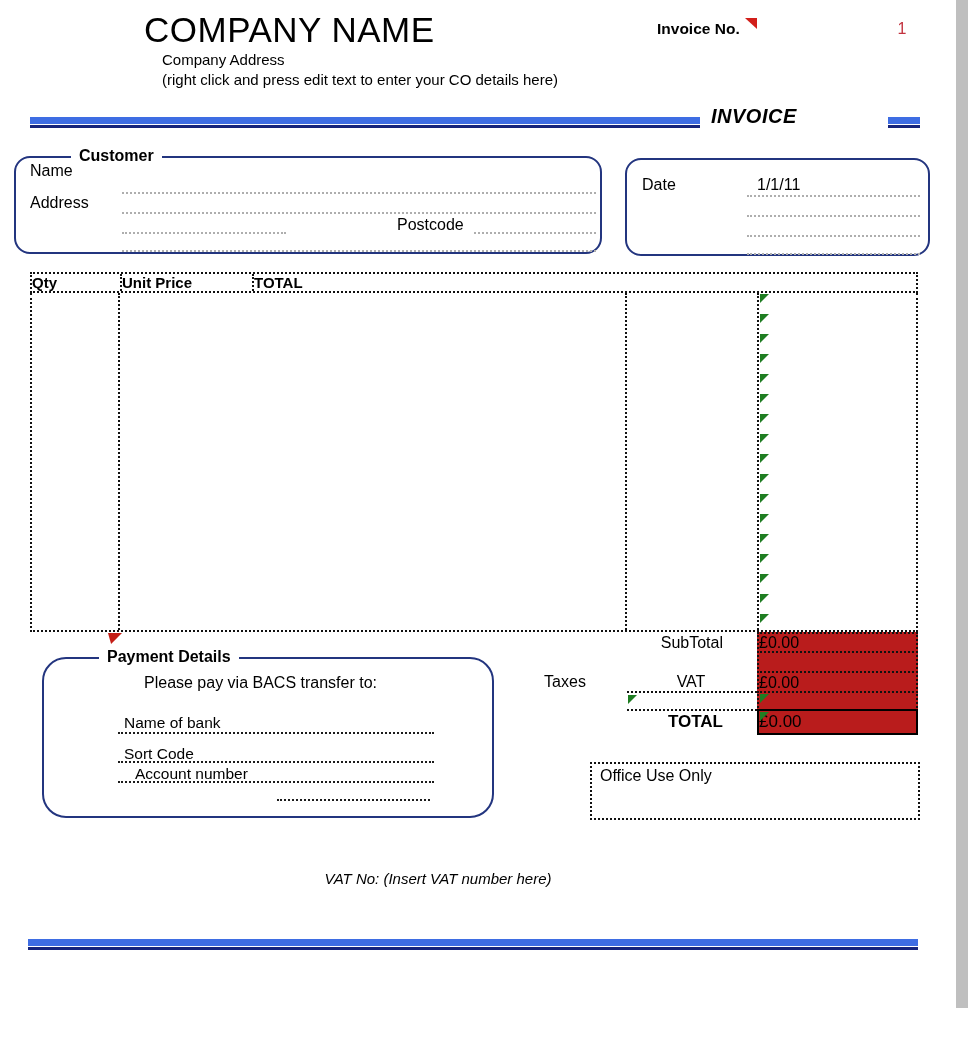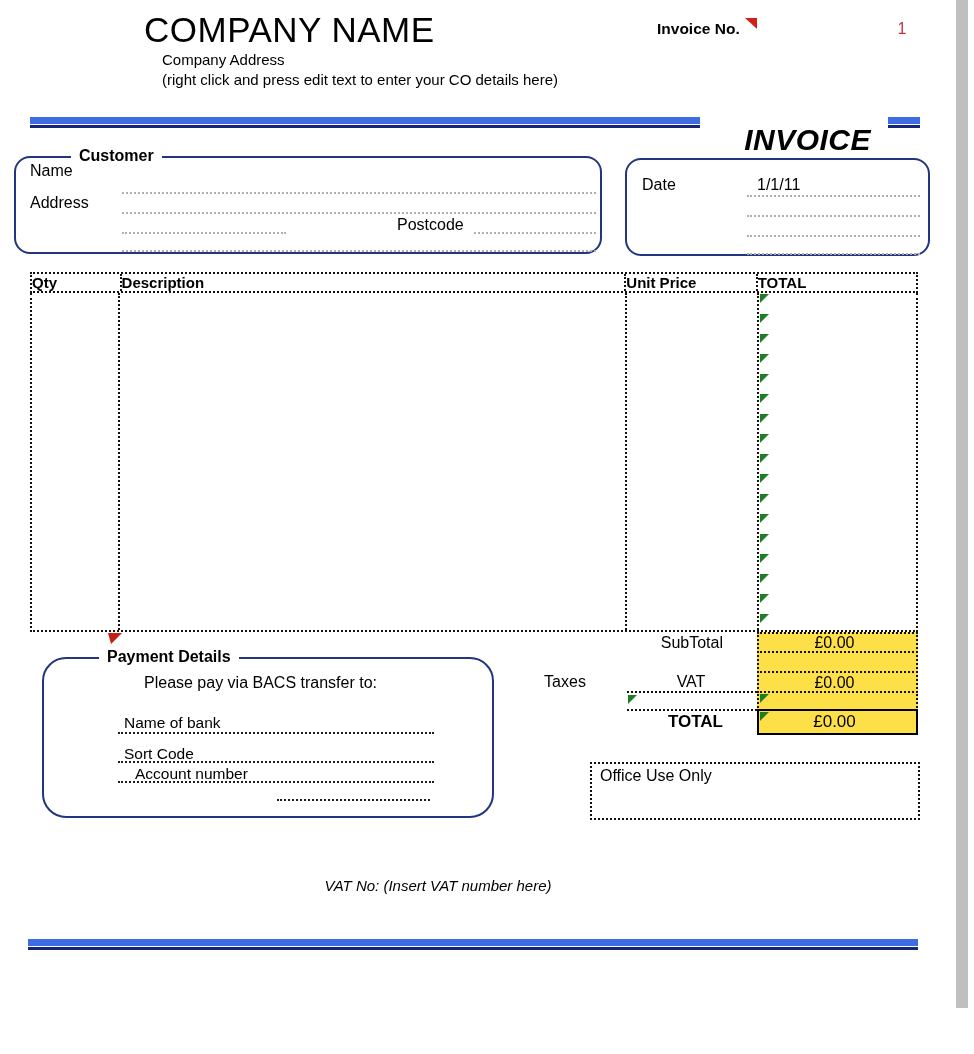--- a/index.html
+++ b/index.html
@@ -25,22 +25,22 @@
     clip-path: polygon(0 0, 100% 0, 100% 100%);
   }
   .invoice-no-flag { left:745px; top:18px; }
   .invoice-no-value { left:890px; top:20px; width:24px; font-size:16px; color:#c3333f; text-align:center; }
 
   
   .rule-blue { background:#3e6de3; height:7px; }
   .rule-navy { background:#16247c; height:3px; margin-top:1px; }
   .banner-long { left:30px; top:117px; width:670px; }
   .banner-short-top { left:888px; top:117px; width:32px; }
-  .invoice-title { left:711px; top:105px; width:160px; text-align:right;
-    font-size:30px; font-weight:bold; font-style:italic; letter-spacing:.5px;margin-top:18px; }
+  .invoice-title { left:711px; top:105px; width:160px; text-align:left;
+    font-size:20px; font-weight:bold; font-style:italic; letter-spacing:.5px; }
 
   
   .roundbox { border:2.5px solid #23357f; border-radius:16px; background:#fff; }
   .legend { position:absolute; top:-11px; background:#fff; padding:0 8px;
     font-size:16px; font-weight:bold; white-space:nowrap; }
   .customer-box { left:14px; top:156px; width:588px; height:98px;padding-left:41px; }
   .customer-box .legend { left:55px; }
   .date-box { left:625px; top:158px; width:305px; height:98px; }
 
   .lbl { position:absolute; font-size:16px; }
@@ -62,21 +62,21 @@
   .vsep-1 { left:86px; } .vsep-2 { left:593px; } .vsep-3 { left:725px; }
 
   .flag-green {
     position:absolute; width:9px; height:9px; background:#1f7d22;
     clip-path: polygon(0 0, 100% 0, 0 100%);
   }
 
   
   .tot-label { position:absolute; font-size:16px; text-align:right; }
   .val-cell { position:absolute; left:757px; width:161px; border:2px dotted #111;
-    font-size:16px; text-align:center; padding-right:6px; background:#fde047; }
+    font-size:16px; text-align:left; padding-right:6px; background:#b91c1c; }
   .cell-sub   { top:632px; height:21px; line-height:18px; }
   .cell-gap1  { top:651px; height:22px; }
   .cell-vat   { top:671px; height:22px; line-height:19px; }
   .cell-gap2  { top:691px; height:20px; }
   .cell-grand { top:709px; height:26px; line-height:22px;
     border:2.5px solid #000; font-size:17px; }
   .vat-underline { position:absolute; left:627px; top:691px; width:130px; height:20px;
     border-top:2px dotted #111; border-bottom:2px dotted #111; }
 
   .flag-red-down { width:14px; height:11px; background:#c41e17;
@@ -86,21 +86,21 @@
   .payment-box { left:42px; top:657px; width:452px; height:161px; border-radius:24px; }
   .payment-box .legend { left:55px; }
   .pay-instruction { position:absolute; left:100px; top:15px; font-size:16px; }
   .pay-lbl { position:absolute; font-size:15.5px; }
 
   
   .office-box { left:590px; top:762px; width:330px; height:58px;
     border:2px dotted #111; font-size:16px; padding:3px 8px; }
 
   
-  .note { left:0; top:0; width:876px; text-align:center; font-size:15px; font-style:italic;margin-top:7px; }
+  .note { left:0; top:0; width:876px; text-align:center; font-size:15px; font-style:italic; }
   .vat-note { top:870px; }
   .banner-bottom { left:28px; top:939px; width:890px; }
   .reg-note { top:968px; }
 
   .scroll-strip { left:956px; top:0; width:12px; height:1008px; background:#bfbfbf; }
 </style>
 </head>
 <body>
 
 <div class="page">
@@ -139,21 +139,20 @@
     <div class="lbl" style="left:15px; top:16px;">Date</div>
     <div class="lbl" style="left:130px; top:16px;">1/1/11</div>
     <div class="dotline-gray" style="left:120px; top:35px; width:173px;"></div>
     <div class="dotline-gray" style="left:120px; top:55px; width:173px;"></div>
     <div class="dotline-gray" style="left:120px; top:75px; width:173px;"></div>
     <div class="dotline-gray" style="left:120px; top:93px; width:173px;"></div>
   </div>
 
   <div class="abs tbl-header">
     <div class="hcell hc-qty">Qty</div>
-    <div class="hcell hc-desc">Description</div>
     <div class="hcell hc-unit">Unit Price</div>
     <div class="hcell hc-total">TOTAL</div>
   </div>
   <div class="abs tbl-body">
     <div class="vsep vsep-1"></div>
     <div class="vsep vsep-2"></div>
     <div class="vsep vsep-3"></div>
     <div id="row-flags">
         <div class="flag-green" style="left: 728px; top: 1px;"></div>
         <div class="flag-green" style="left: 728px; top: 21px;"></div>

